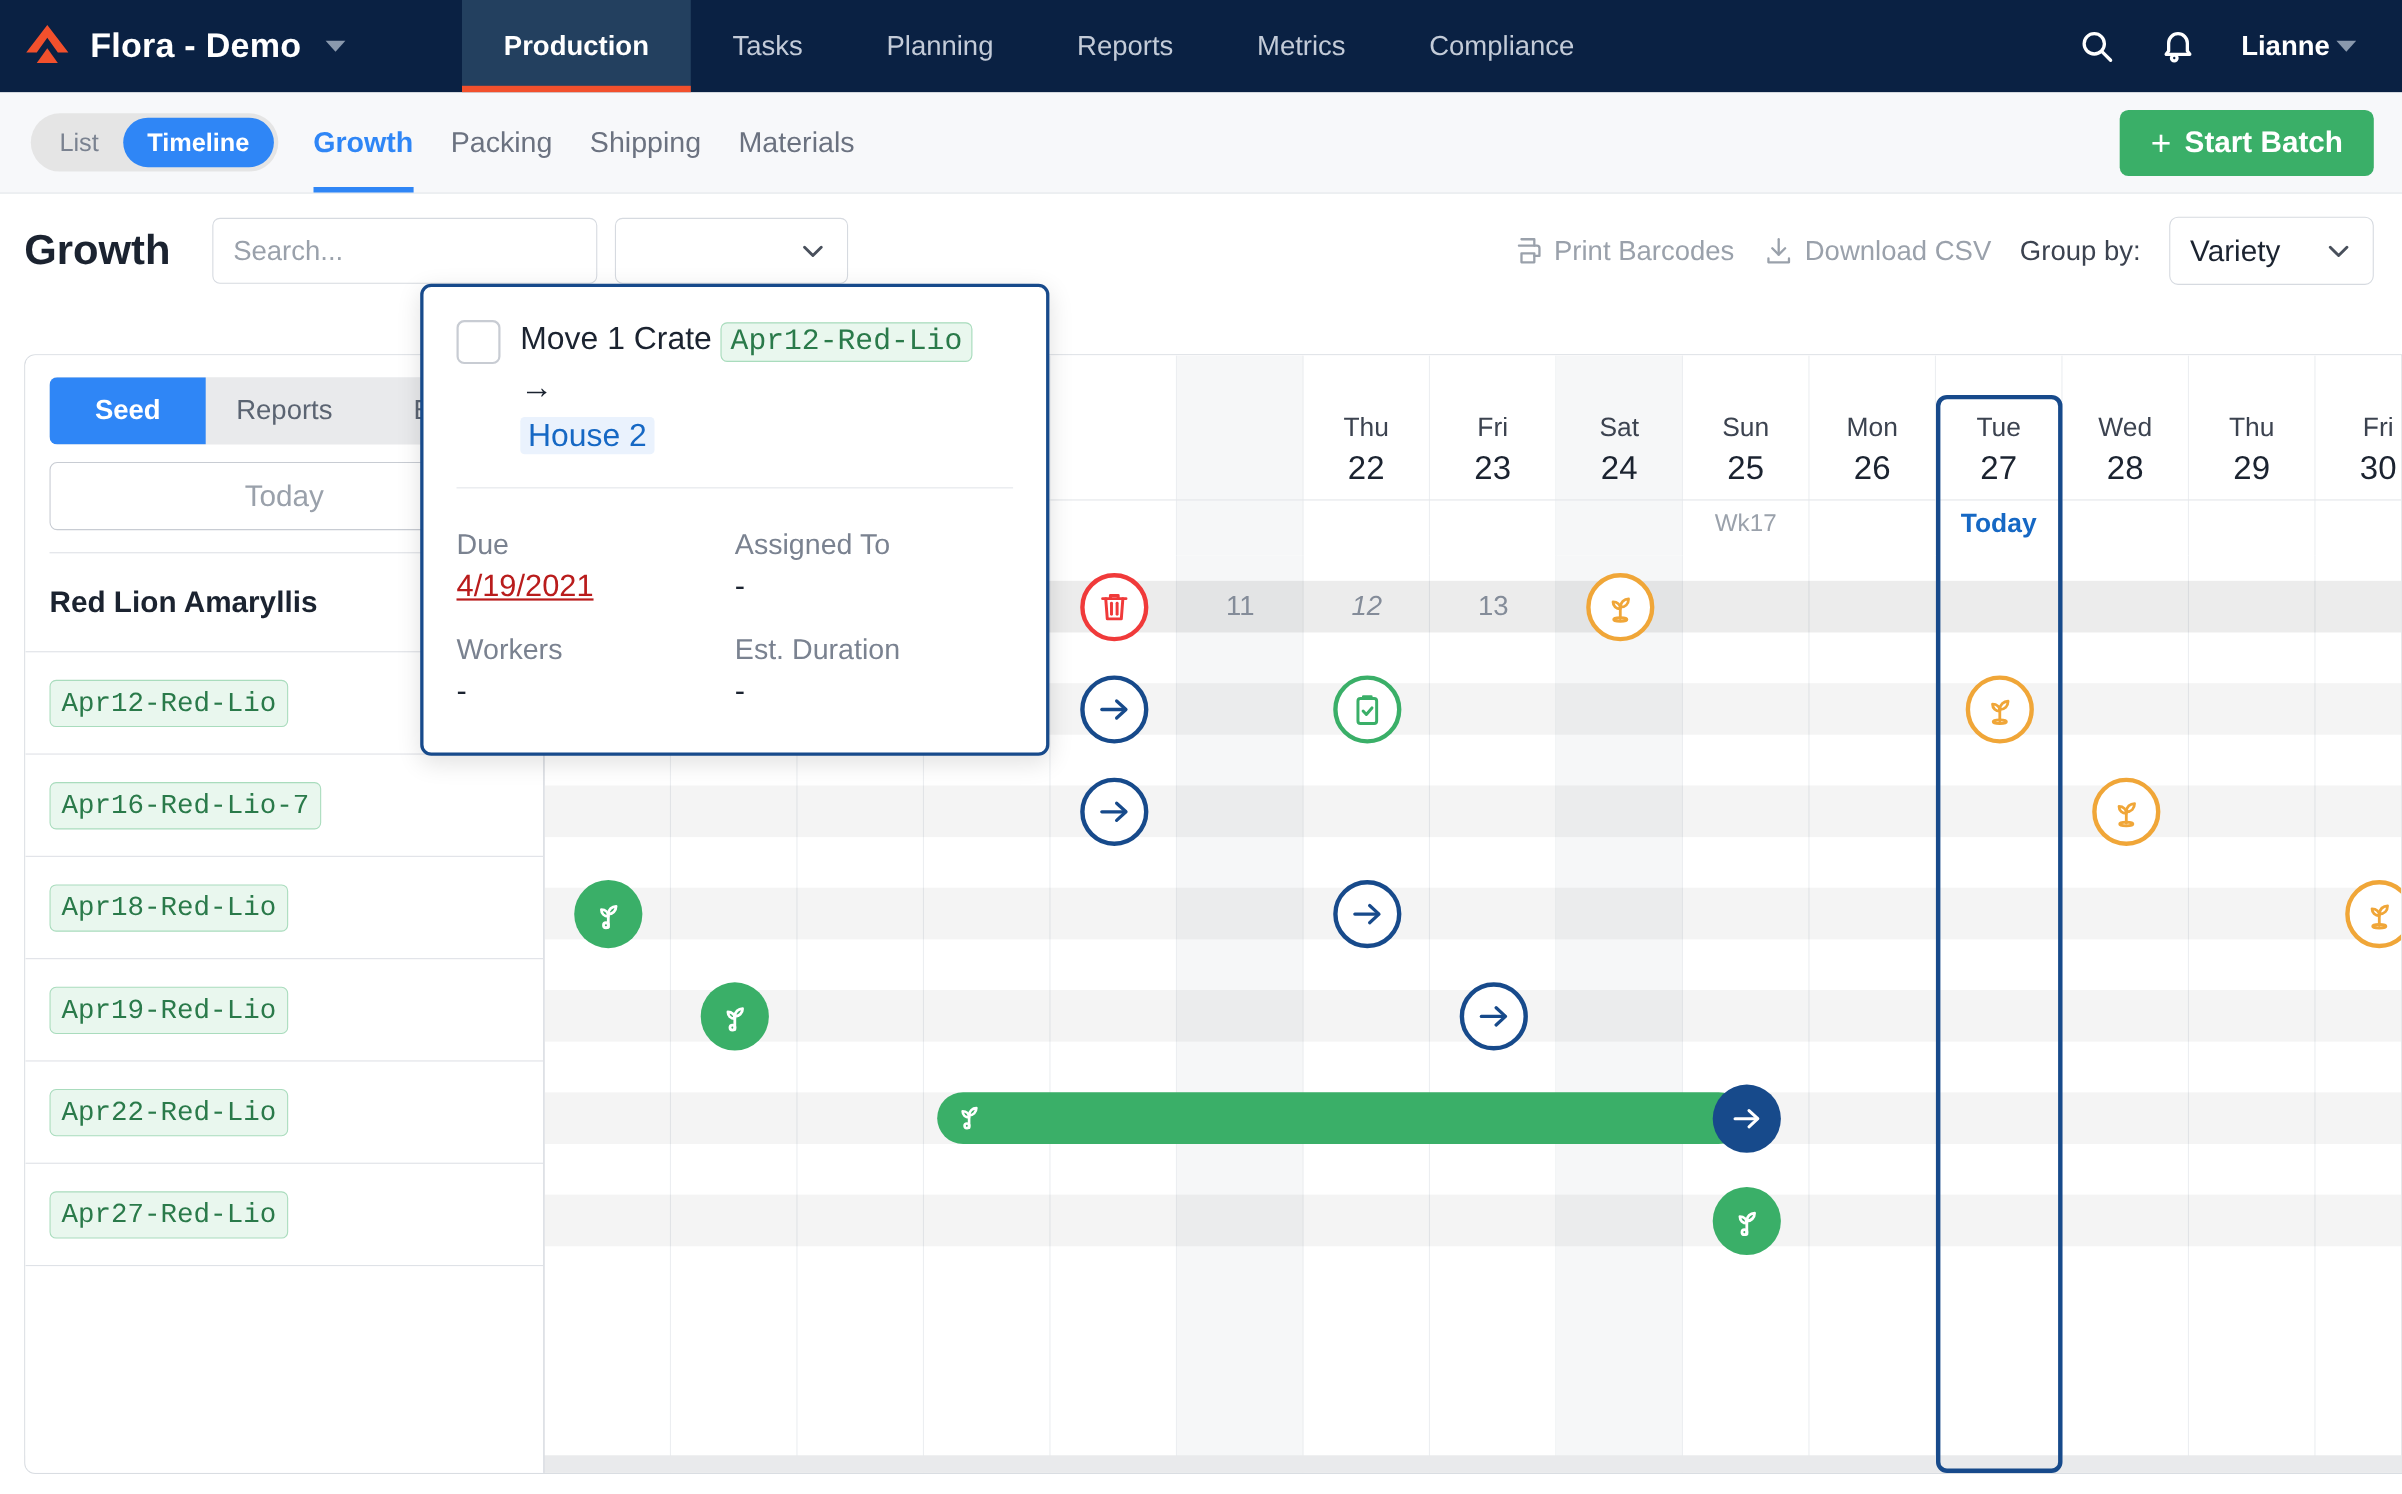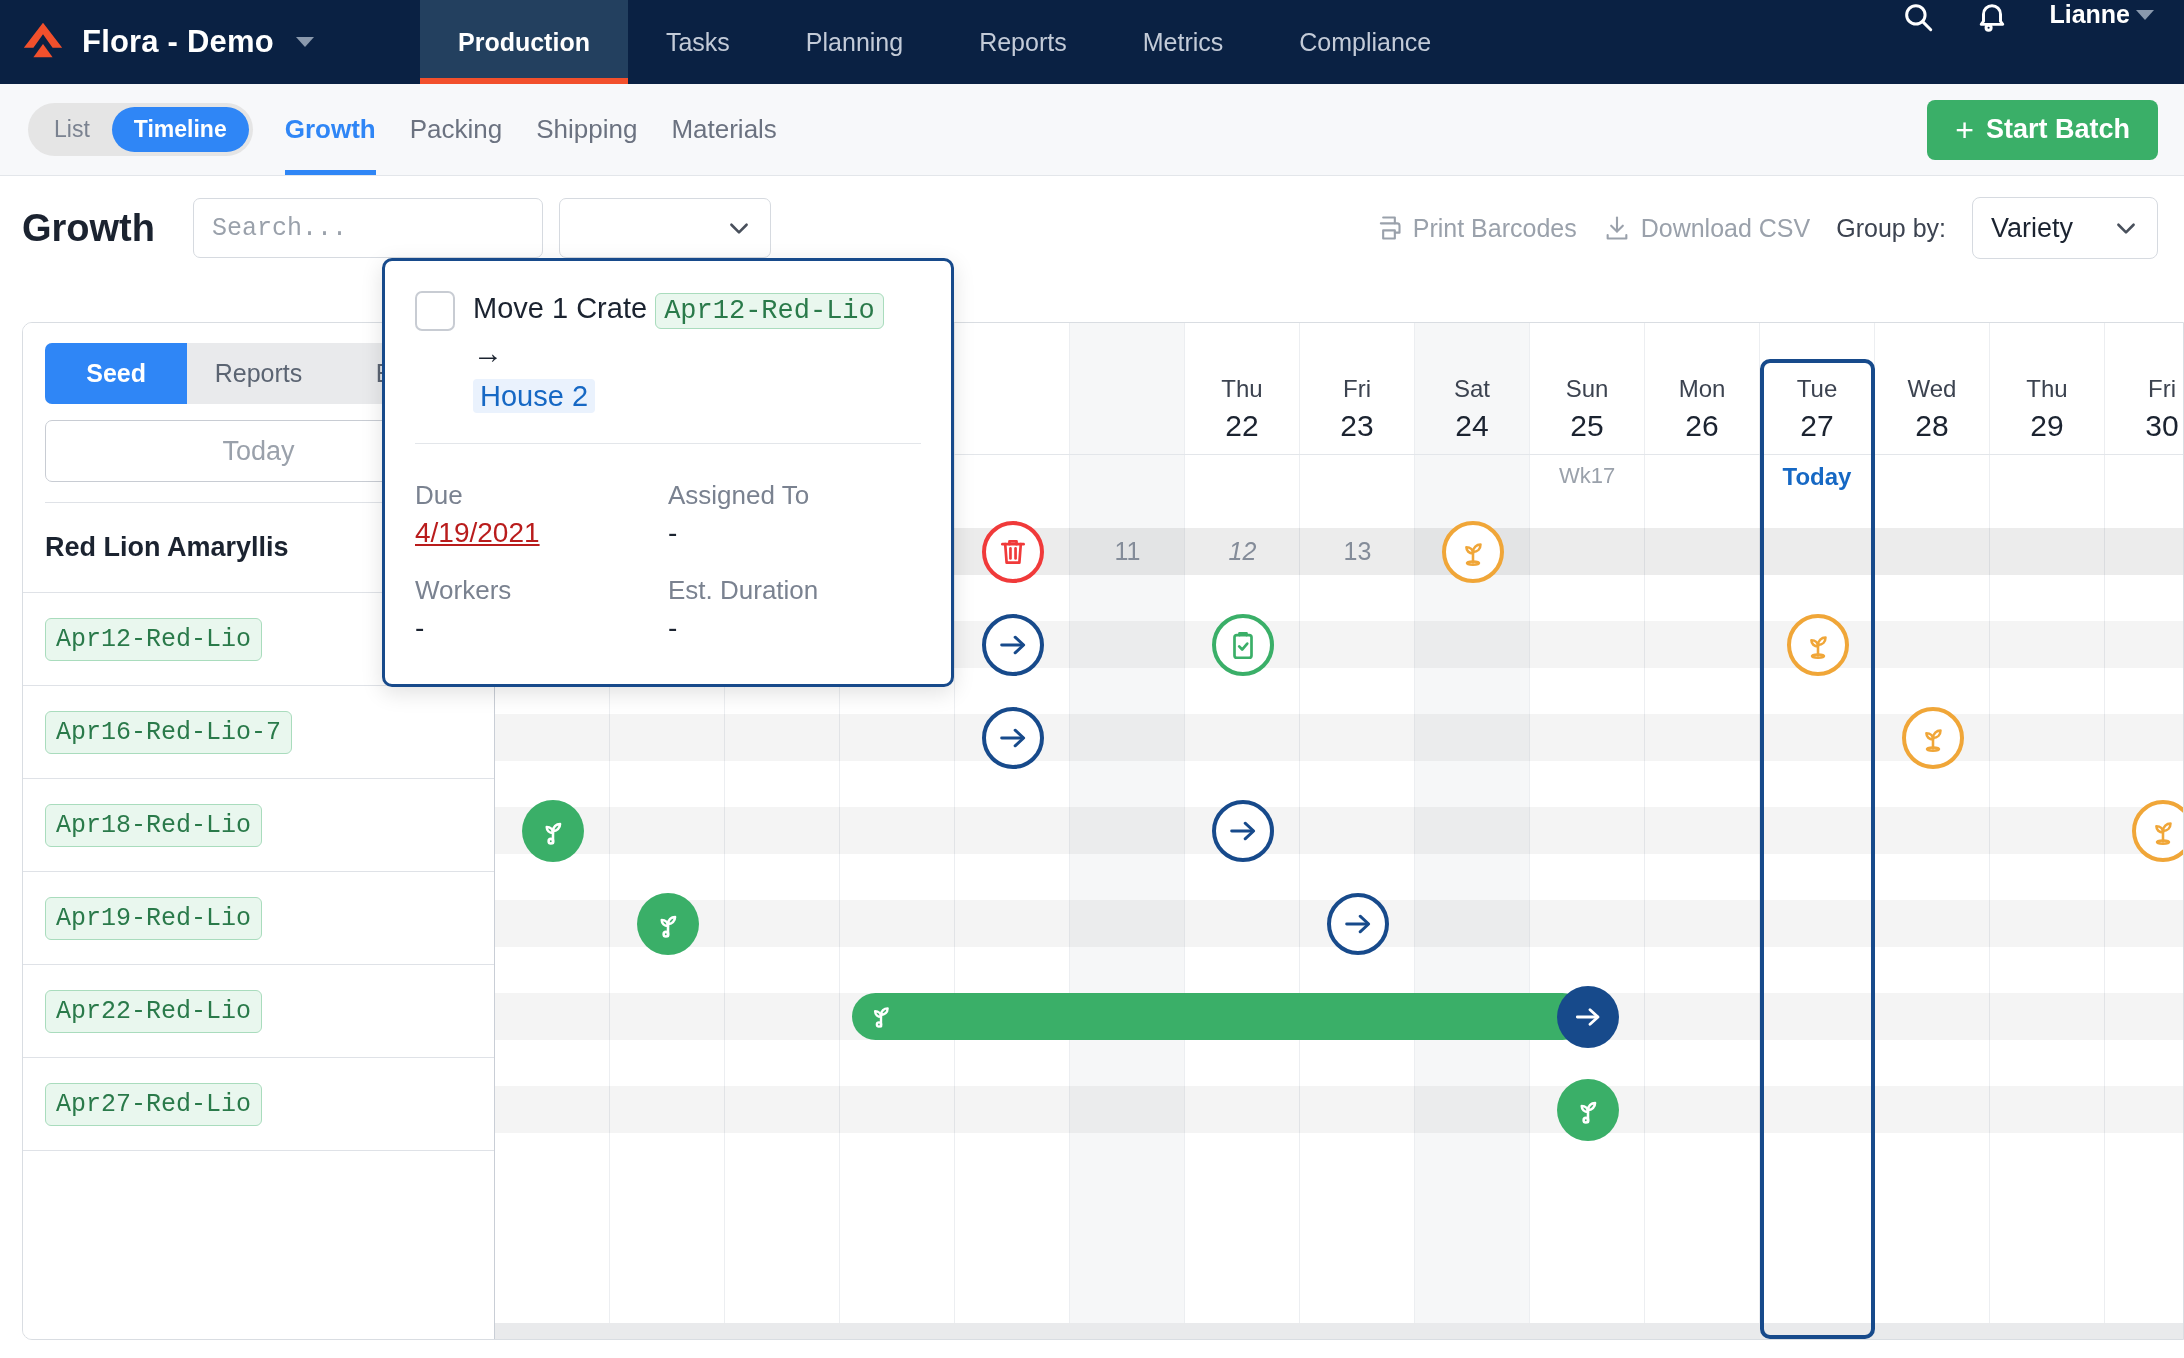--- a/index.html
+++ b/index.html
@@ -41,22 +41,22 @@
     position: relative; white-space: nowrap; cursor: pointer;
   }
   .navitem.active {
     background: #23405f; color: #ffffff; font-weight: 700;
   }
   .navitem.active::after {
     content: ""; position: absolute; left: 0; right: 0; bottom: 0;
     height: 6px; background: #f2502c;
   }
   .nav-right {
-    margin-left: auto; display: flex; align-items: flex-start; gap: 40px;
-    padding-right: 30px;
+    margin-left: auto; display: flex; align-items: center; gap: 40px;
+    padding-right: 42px;
   }
   .icon-btn { cursor: pointer; display: flex; align-items: center; }
   .user-name { color: #fff; font-size: 25px; font-weight: 700; }
   .user-box { display: flex; align-items: center; cursor: pointer; }
 
   
   .subnav {
     height: 92px; background: #f7f8fa;
     display: flex; align-items: center; padding: 0 26px 0 28px;
     border-bottom: 1px solid #e3e6ea; position: relative;
@@ -94,21 +94,21 @@
     height: 104px; display: flex; align-items: center;
     padding: 0 26px 0 22px; background: #fff; gap: 16px;
   }
   .page-title { font-size: 38px; font-weight: 700; color: #1b2330; margin-right: 22px; }
   .search-wrap {
     width: 350px; height: 60px; border: 1px solid #d6dae0; border-radius: 7px;
     display: flex; align-items: center; padding: 0 18px; background: #fff;
   }
   .search-wrap input {
     border: none; outline: none; width: 100%; font-size: 25px; color: #000000;
-    font-family: Liberation Mono, monospace; background: transparent;
+    font-family: Liberation Sans, sans-serif; background: transparent;
   }
   .search-wrap input::placeholder { color: #9aa1ab; }
   .filter-sel {
     width: 212px; height: 60px; border: 1px solid #d6dae0; border-radius: 7px;
     background: #fff; display: flex; align-items: center; justify-content: flex-end;
     padding-right: 18px; cursor: pointer;
   }
   .tb-right { margin-left: auto; display: flex; align-items: center; gap: 26px; }
   .tb-action {
     display: flex; align-items: center; gap: 10px;

